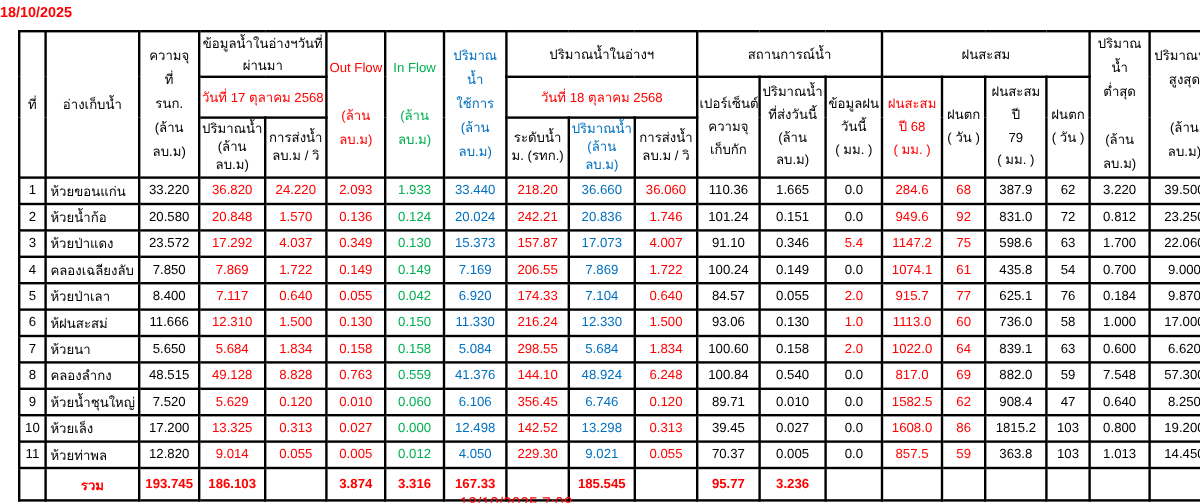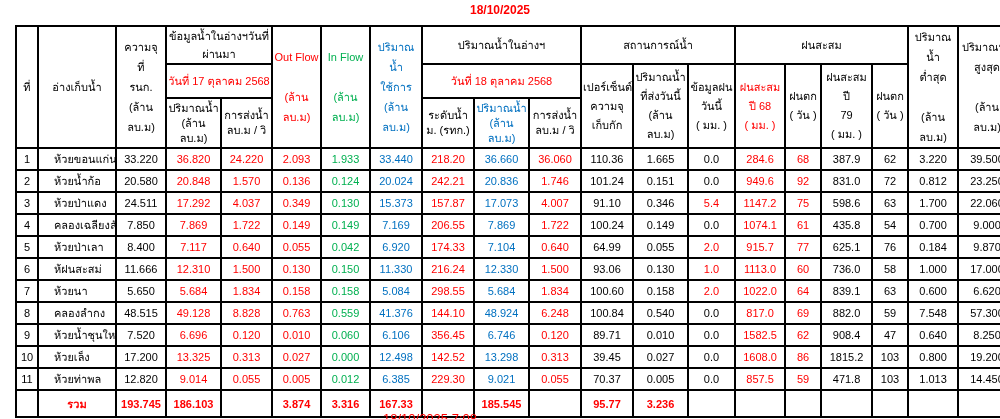--- a/index.html
+++ b/index.html
@@ -1,21 +1,21 @@
 <!DOCTYPE html>
 <html><head>
 <meta charset="utf-8">
 <style>
   * { box-sizing: border-box; margin: 0; padding: 0; }
   html, body { width: 1000px; height: 419px; background: #ffffff; overflow: hidden; }
   body { font-family: "Liberation Sans", "DejaVu Sans", sans-serif; position: relative; }
 
   .page-title {
     position: absolute; top: 3px; left: 0; width: 1000px;
-    text-align: center; font-size: 12px; font-weight: bold; color: #FF0000;
+    text-align: left; font-size: 12px; font-weight: bold; color: #FF0000;
   }
   .page-footer {
     position: absolute; top: 411px; left: 383px;
     font-size: 13px; font-weight: normal; color: #FF0000;
   }
 
   table.report {
     position: absolute; top: 25px; left: 15px; width: 982px;
     border-collapse: collapse; table-layout: fixed;
   }
@@ -31,21 +31,21 @@
   .hr-b th { height: 27px; }
   .hr-c th { height: 42px; }
   .h-span3 { line-height: 20px; }
   .h-span2 { line-height: 19px; }
   .h-rowc  { line-height: 15px; }
 
   tbody tr { height: 22px; }
   tr.total-row { height: 27px; }
   tr.total-row td { color: #FF0000; font-weight: bold; }
 
-  td.name { text-align: left; padding-left: 15px; white-space: nowrap; margin-left: 16px; }
+  td.name { text-align: left; padding-left: 3px; white-space: nowrap; margin-left: 16px; }
   .red   { color: #FF0000; }
   .green { color: #00B050; }
   .blue  { color: #0070C0; }
   .bold  { font-weight: bold; }
 </style>
 </head>
 <body>
 
 <div class="page-title">18/10/2025</div>
 
@@ -179,21 +179,21 @@
         <td class="red">949.6</td>
         <td class="red">92</td>
         <td>831.0</td>
         <td>72</td>
         <td>0.812</td>
         <td>23.250</td>
       </tr>
       <tr>
         <td>3</td>
         <td class="name">ห้วยป่าแดง</td>
-        <td>24.511</td>
+        <td>23.572</td>
         <td class="red">17.292</td>
         <td class="red">4.037</td>
         <td class="red">0.349</td>
         <td class="green">0.130</td>
         <td class="blue">15.373</td>
         <td class="red">157.87</td>
         <td class="blue">17.073</td>
         <td class="red">4.007</td>
         <td>91.10</td>
         <td>0.346</td>
@@ -232,21 +232,21 @@
         <td class="name">ห้วยป่าเลา</td>
         <td>8.400</td>
         <td class="red">7.117</td>
         <td class="red">0.640</td>
         <td class="red">0.055</td>
         <td class="green">0.042</td>
         <td class="blue">6.920</td>
         <td class="red">174.33</td>
         <td class="blue">7.104</td>
         <td class="red">0.640</td>
-        <td>64.99</td>
+        <td>84.57</td>
         <td>0.055</td>
         <td class="red">2.0</td>
         <td class="red">915.7</td>
         <td class="red">77</td>
         <td>625.1</td>
         <td>76</td>
         <td>0.184</td>
         <td>9.870</td>
       </tr>
       <tr>
@@ -312,21 +312,21 @@
         <td class="red">69</td>
         <td>882.0</td>
         <td>59</td>
         <td>7.548</td>
         <td>57.300</td>
       </tr>
       <tr>
         <td>9</td>
         <td class="name">ห้วยน้ำชุนใหญ่</td>
         <td>7.520</td>
-        <td class="red">6.696</td>
+        <td class="red">5.629</td>
         <td class="red">0.120</td>
         <td class="red">0.010</td>
         <td class="green">0.060</td>
         <td class="blue">6.106</td>
         <td class="red">356.45</td>
         <td class="blue">6.746</td>
         <td class="red">0.120</td>
         <td>89.71</td>
         <td>0.010</td>
         <td>0.0</td>
@@ -360,30 +360,30 @@
         <td>19.200</td>
       </tr>
       <tr>
         <td>11</td>
         <td class="name">ห้วยท่าพล</td>
         <td>12.820</td>
         <td class="red">9.014</td>
         <td class="red">0.055</td>
         <td class="red">0.005</td>
         <td class="green">0.012</td>
-        <td class="blue">6.385</td>
+        <td class="blue">4.050</td>
         <td class="red">229.30</td>
         <td class="blue">9.021</td>
         <td class="red">0.055</td>
         <td>70.37</td>
         <td>0.005</td>
         <td>0.0</td>
         <td class="red">857.5</td>
         <td class="red">59</td>
-        <td>471.8</td>
+        <td>363.8</td>
         <td>103</td>
         <td>1.013</td>
         <td>14.450</td>
       </tr>
       <tr class="total-row">
         <td></td>
         <td class="">รวม</td>
         <td>193.745</td>
         <td>186.103</td>
         <td></td>

